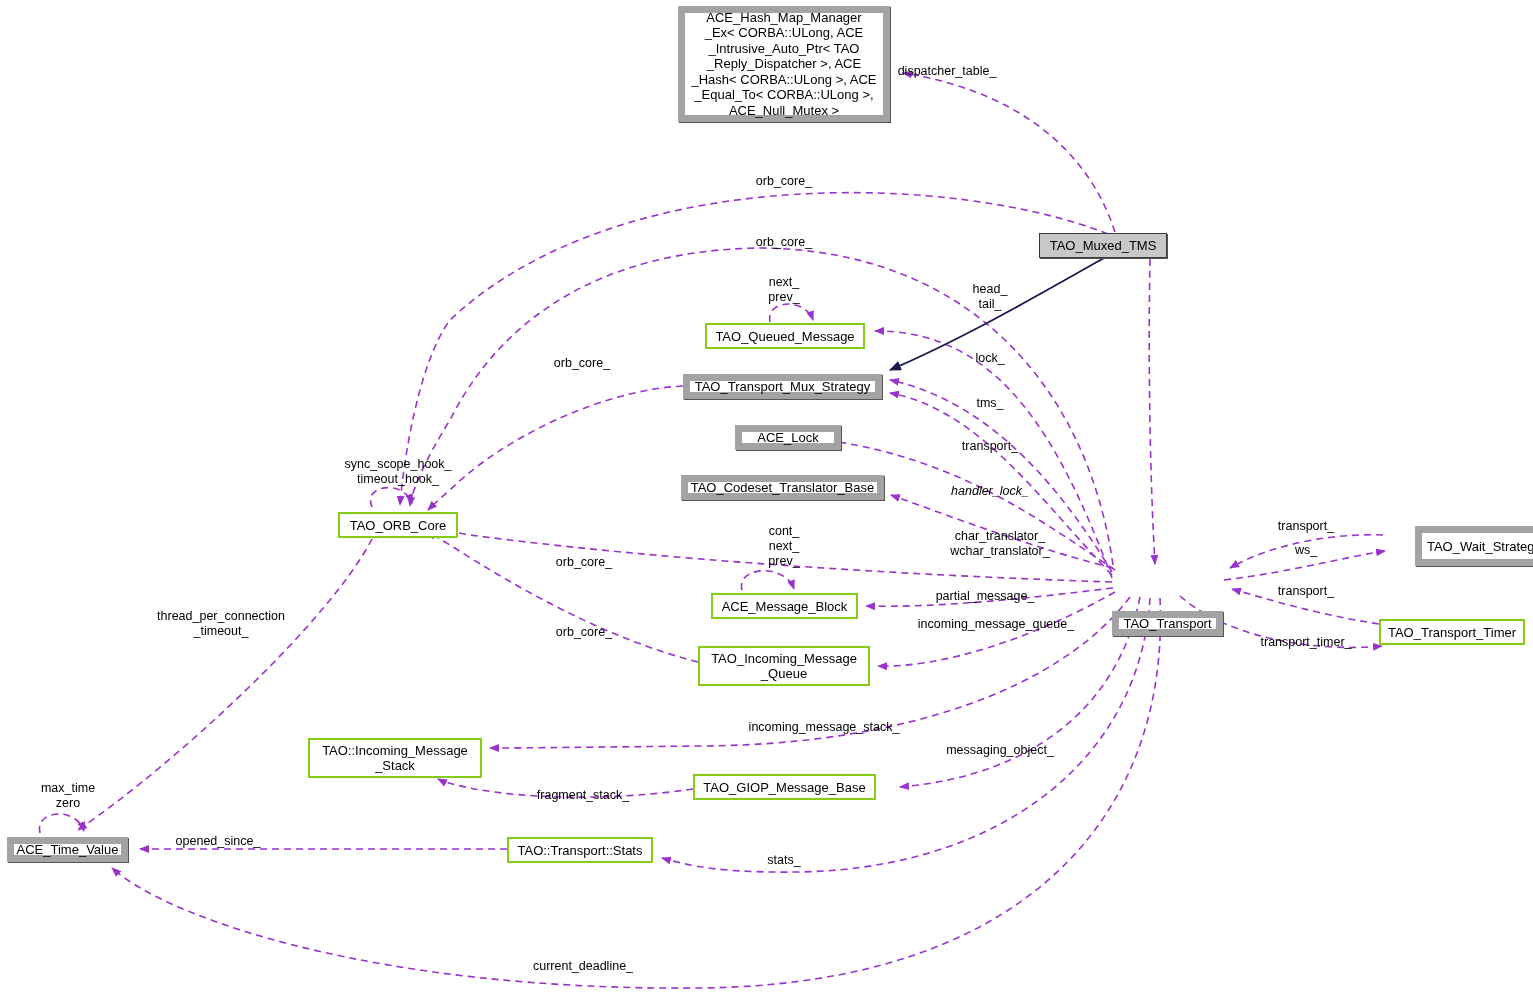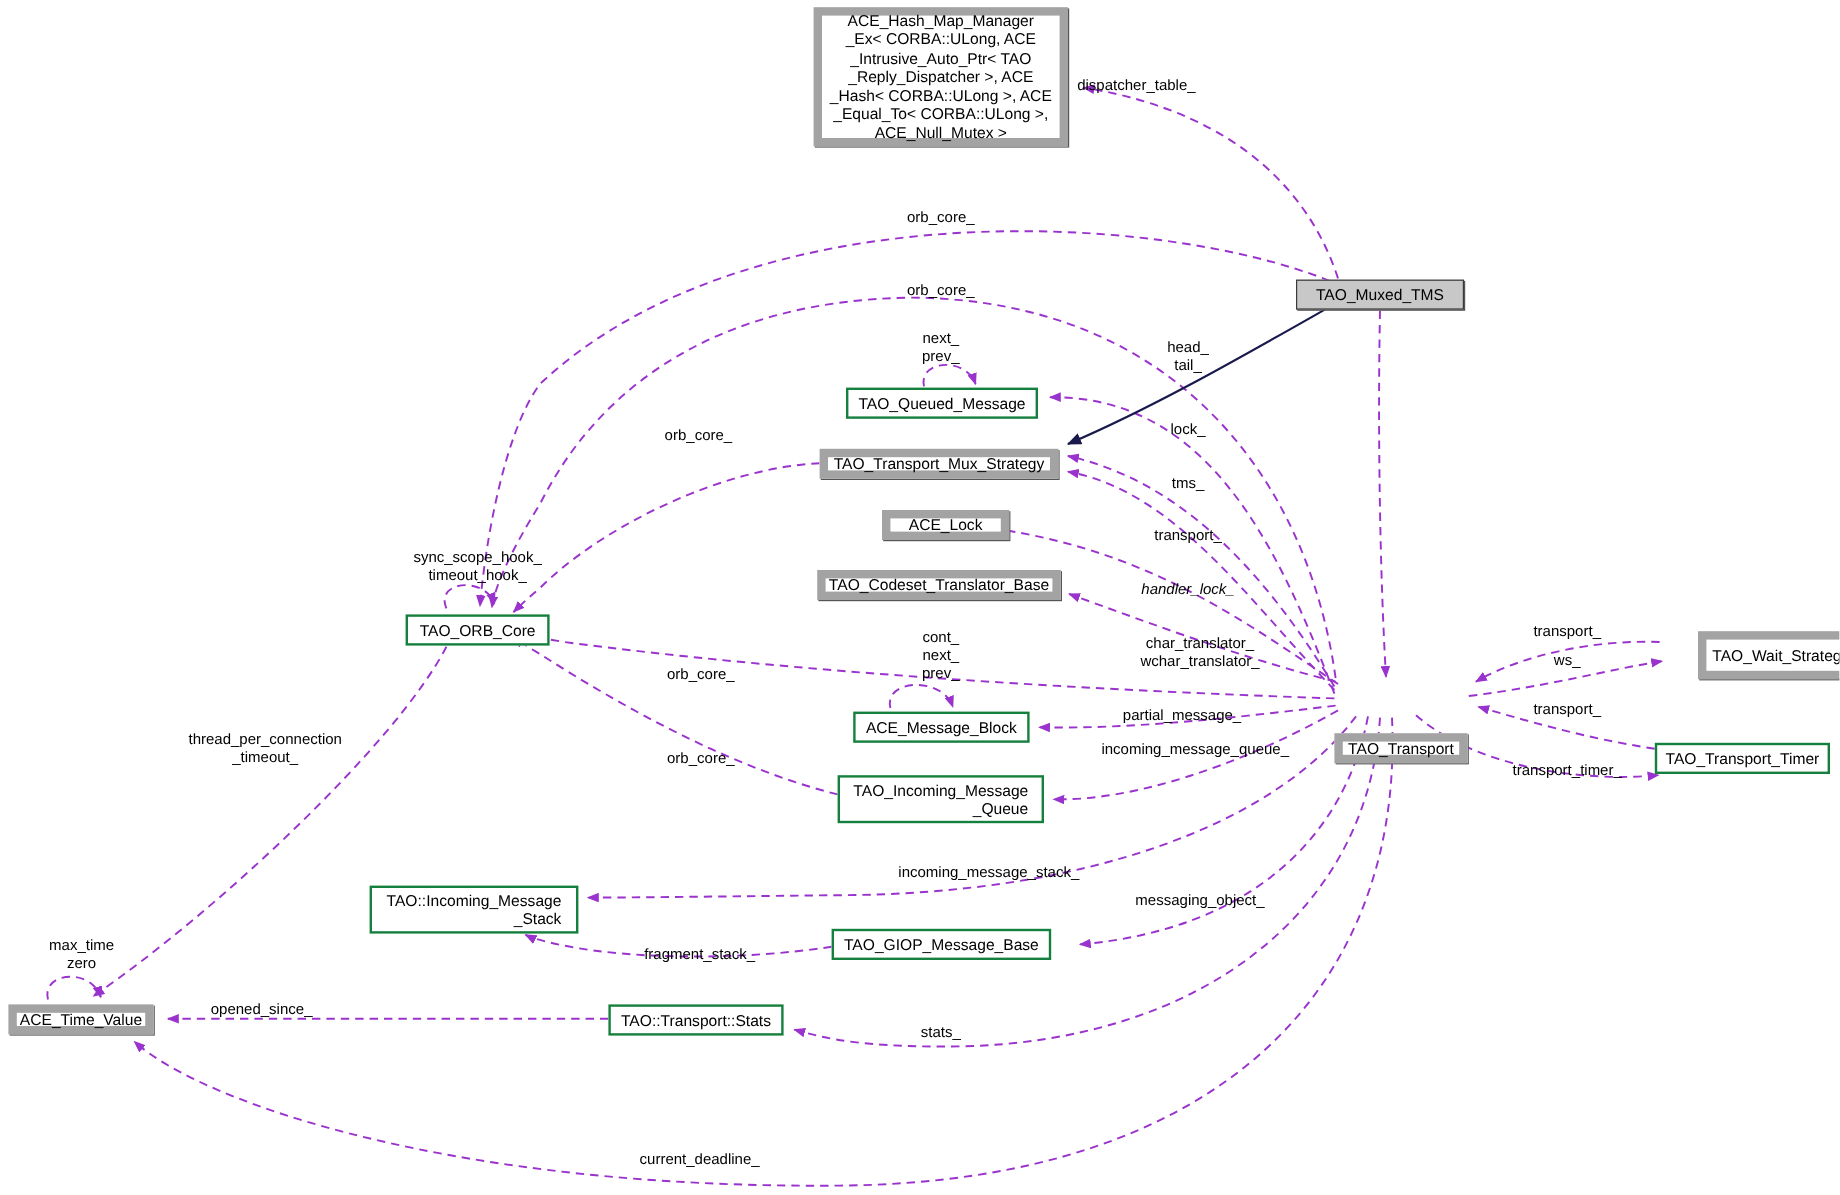--- a/index.html
+++ b/index.html
@@ -5,21 +5,21 @@
   html,body{margin:0;padding:0;background:#ffffff;}
   body{width:1533px;height:996px;font-family:"Liberation Sans","DejaVu Sans",sans-serif;}
   #diagram-root{position:relative;width:1533px;height:996px;overflow:hidden;background:#fff;}
   svg.edges{position:absolute;left:0;top:0;width:1533px;height:996px;}
   .edge{fill:none;stroke:#9a32cd;stroke-width:1.6;stroke-dasharray:7,5;}
   .edge-solid{fill:none;stroke:#19194d;stroke-width:1.8;}
   .node{position:absolute;box-sizing:border-box;background:#fff;display:flex;align-items:center;
         justify-content:center;text-align:center;font-size:13px;color:#000;line-height:15px;
         white-space:pre-line;}
   .node.black{border:7px solid #a3a3a3;box-shadow:1px 1px 0 #555;}
-  .node.red{border:2px solid #15803d;text-align:right;}
+  .node.red{border:2px solid #84cc16;}
   .node.gray{border:1px solid #3a3a3a;background:#c8c8c8;box-shadow:1px 1px 0 #555;}
   .node.multiline{line-height:15.5px;}
 </style>
 </head>
 <body>
 
 <div id="diagram-root">
 
   <svg class="edges" viewBox="0 0 1533 996">
     <defs>
@@ -133,21 +133,21 @@
     </div>
 
   <div id="nodes">
       <div class="node black multiline" style="left: 678px; top: 6px; width: 212px; height: 116px;">ACE_Hash_Map_Manager
 _Ex&lt; CORBA::ULong, ACE
 _Intrusive_Auto_Ptr&lt; TAO
 _Reply_Dispatcher &gt;, ACE
 _Hash&lt; CORBA::ULong &gt;, ACE
 _Equal_To&lt; CORBA::ULong &gt;,
 ACE_Null_Mutex &gt;</div>
-      <div class="node gray" style="left: 1080px; top: 233px; width: 140px; height: 25px;">TAO_Muxed_TMS</div>
+      <div class="node gray" style="left: 1039px; top: 233px; width: 128px; height: 25px;">TAO_Muxed_TMS</div>
       <div class="node red" style="left: 705px; top: 323px; width: 160px; height: 26px;">TAO_Queued_Message</div>
       <div class="node black" style="left: 683px; top: 374px; width: 199px; height: 25px;">TAO_Transport_Mux_Strategy</div>
       <div class="node black" style="left: 735px; top: 425px; width: 106px; height: 25px; text-align: center;">ACE_Lock</div>
       <div class="node black" style="left: 681px; top: 475px; width: 203px; height: 25px;">TAO_Codeset_Translator_Base</div>
       <div class="node red" style="left: 338px; top: 512px; width: 120px; height: 26px;">TAO_ORB_Core</div>
       <div class="node black" style="left: 1112px; top: 570px; width: 111px; height: 25px; margin-top: 41px;">TAO_Transport</div>
       <div class="node black" style="left: 1415px; top: 526px; width: 138px; height: 40px;">TAO_Wait_Strategy</div>
       <div class="node red" style="left: 1379px; top: 619px; width: 146px; height: 26px;">TAO_Transport_Timer</div>
       <div class="node red" style="left: 711px; top: 593px; width: 147px; height: 26px;">ACE_Message_Block</div>
       <div class="node red multiline" style="left: 698px; top: 646px; width: 172px; height: 40px;">TAO_Incoming_Message

